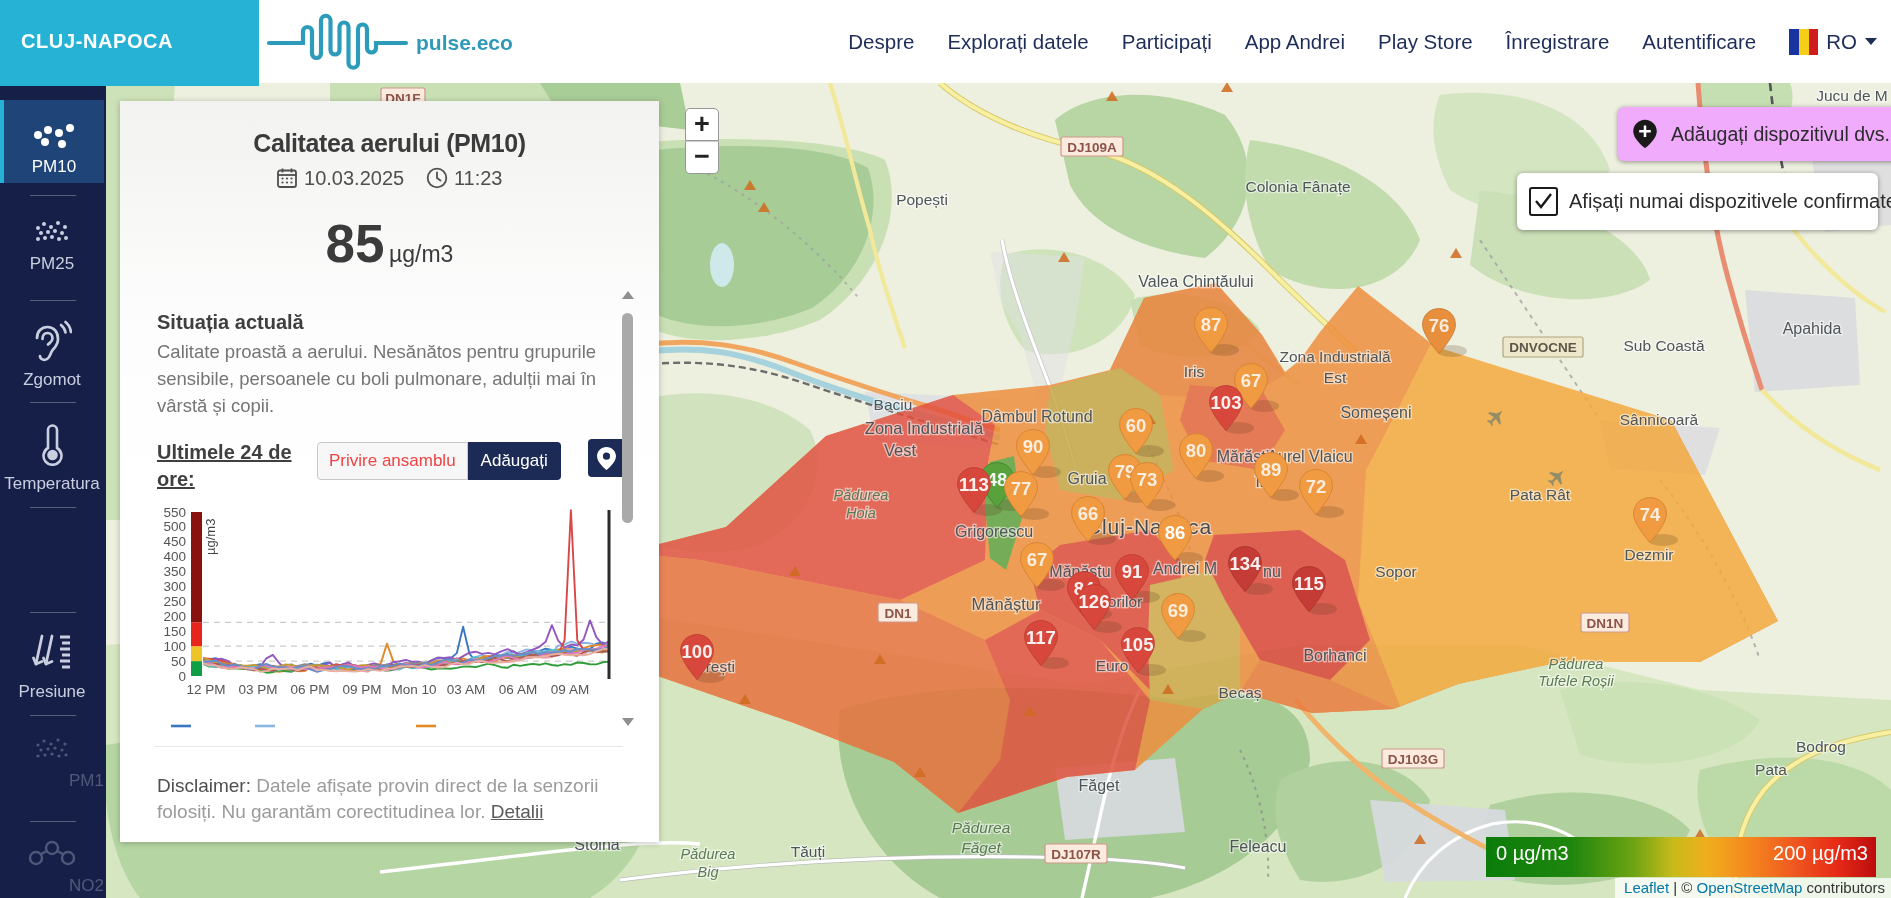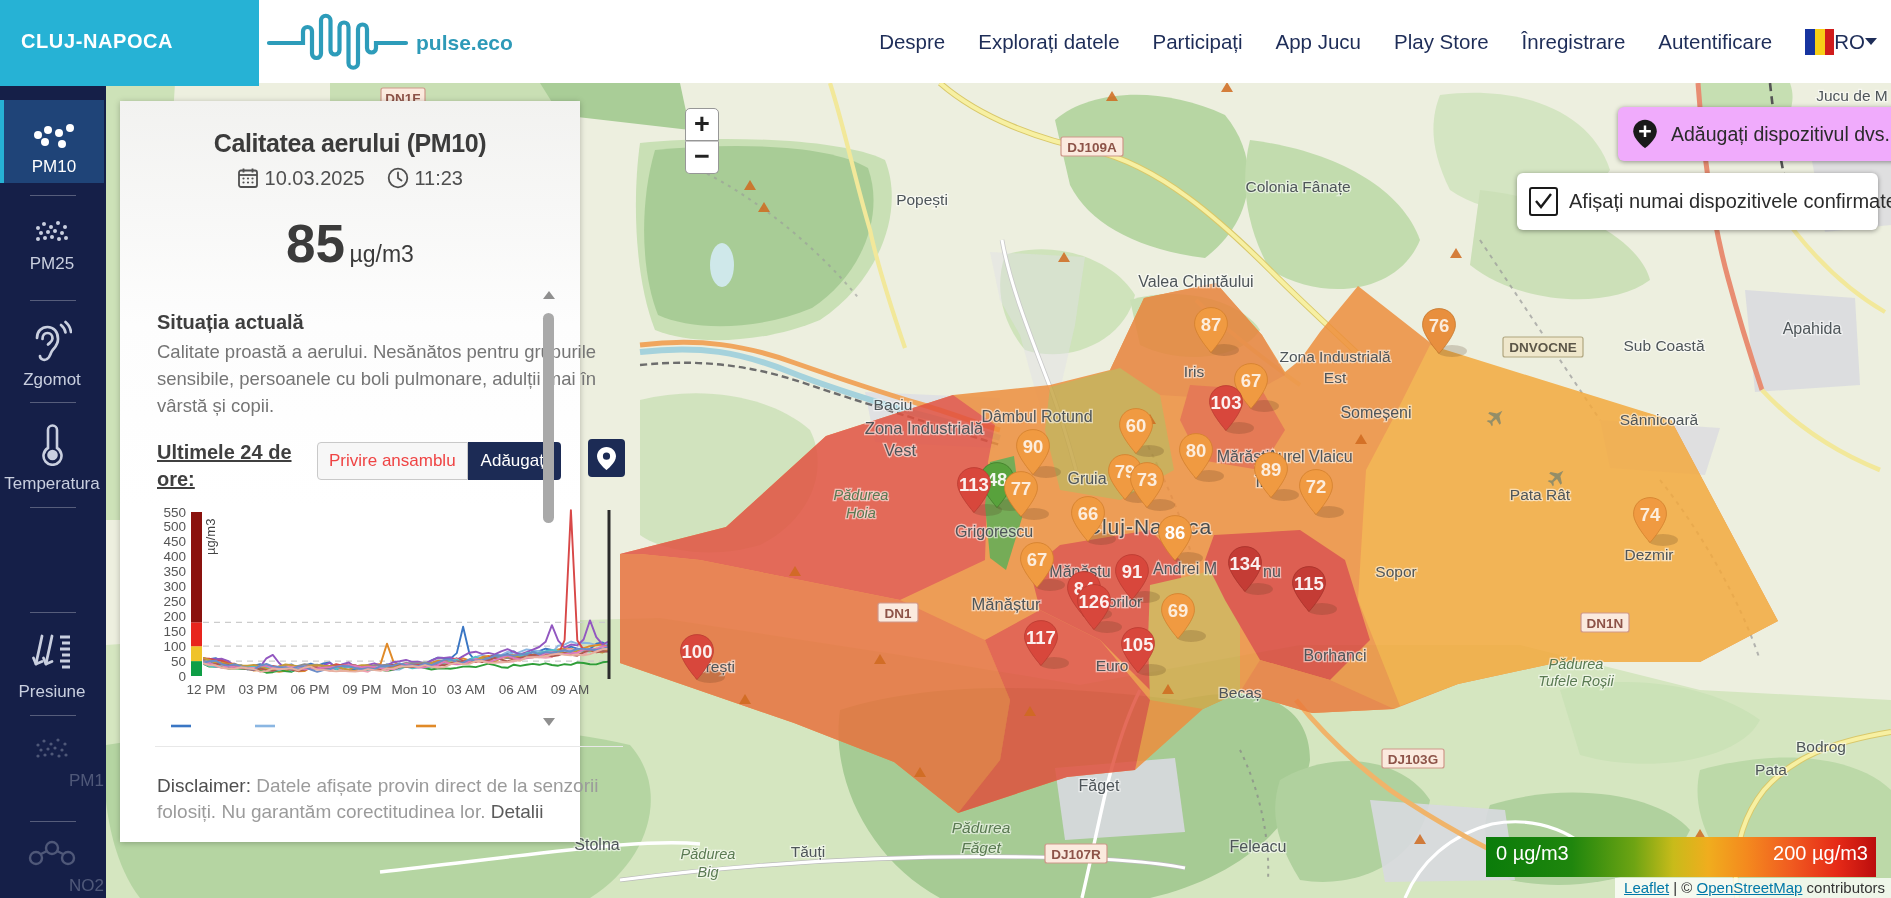--- a/index.html
+++ b/index.html
@@ -5,66 +5,66 @@
   * { margin:0; padding:0; box-sizing:border-box; }
   html,body { width:1891px; height:898px; overflow:hidden; font-family:"Liberation Sans", sans-serif; background:#eef0e2; }
   #stage { position:relative; width:1891px; height:898px; }
   
   #header { position:absolute; left:0; top:0; width:1891px; height:83px; background:#ffffff; z-index:900; }
   #citybox { position:absolute; left:0; top:0; width:259px; height:86px; background:#26b2d5; color:#fff; font-size:20px; font-weight:bold; letter-spacing:0.6px; line-height:83px; padding-left:21px; }
   #logo { position:absolute; left:259px; top:0; height:83px; }
   #nav { position:absolute; right:0; top:0; height:83px; display:flex; align-items:center; gap:33px; padding-right:14px; color:#1e2d58; font-size:20.5px; }
   .flag { display:inline-block; width:29px; height:26px; margin-left:0px; }
   .flag span { display:inline-block; width:9.66px; height:26px; float:left; }
-  #ro { display:flex; align-items:center; }
+  #ro { display:flex; align-items:center; gap:8px; }
   .caret { width:0; height:0; border-left:6px solid transparent; border-right:6px solid transparent; border-top:7px solid #1e2d58; display:inline-block; }
   
   #sidebar { position:absolute; left:0; top:83px; width:106px; height:815px; background:#151f48; z-index:800; color:#c9cfdf; }
   .sb-item { position:absolute; left:0; width:104px; text-align:center; font-size:17px; }
   .sb-item .icn { display:block; margin:0 auto 8px; }
   .sb-active { background:#1f4478; border-left:4px solid #26b2d5; }
   .sb-div { position:absolute; left:30px; width:46px; border-top:1px solid rgba(255,255,255,0.28); }
   .dim { opacity:0.32;text-align:right; }
   
-  #card { position:absolute; left:120px; top:101px; width:460px; height:741px; background:linear-gradient(180deg,#f2f2f0 0%,#fdfdfd 30%,#ffffff 55%); z-index:600; box-shadow:0 1px 6px rgba(0,0,0,0.25); }
+  #card { position:absolute; left:120px; top:101px; width:539px; height:741px; background:linear-gradient(180deg,#f2f2f0 0%,#fdfdfd 30%,#ffffff 55%); z-index:600; box-shadow:0 1px 6px rgba(0,0,0,0.25); }
   #card h1 { font-size:25px; font-weight:700; color:#3b3b3b; text-align:center; margin-top:28px; letter-spacing:-0.4px;}
   #dateline { text-align:center; margin-top:9px; color:#4f4f4f; font-size:20px; }
   #bigval { position:absolute; left:0; top:112px; width:100%; text-align:center; color:#3b3b3b; }
   #bigval b { font-size:53px; font-weight:700; }
   #bigval span { font-size:23px; }
   .cpad { margin-left:37px; margin-right:50px; }
   #sit { position:absolute; left:37px; top:210px; font-size:20px; font-weight:700; color:#3f3f3f; }
   #sittext { position:absolute; left:37px; top:237px; width:468px; font-size:18.5px; color:#757575; line-height:27px; }
   #last24 { position:absolute; left:37px; top:338px; width:480px; display:flex; }
   #last24 .lbl { font-size:20px; font-weight:700; color:#3f3f3f; width:160px; line-height:27px;text-decoration:underline; }
   .btngroup { display:flex; height:38px; margin-top:3px; }
   .btn1 { background:#f7f7f7; border:1px solid #c9c9c9; color:#ef4444; font-size:17px; padding:0 11px; line-height:36px; border-radius:4px 0 0 4px; white-space:nowrap; }
   .btn2 { background:#1c2b55; color:#fff; font-size:17px; padding:0 13px; line-height:38px; border-radius:0 4px 4px 0; white-space:nowrap; }
   .btnpin { background:#1c2b55; width:37px; height:38px; border-radius:4px; margin-left:27px; position:relative; }
   #disc { position:absolute; left:37px; top:672px; width:450px; font-size:19px; color:#9b9b9b; line-height:26px; }
   #disc b { color:#4f4f4f; font-weight:400; }
-  #disc .det { color:#5b5b5b; }
+  #disc .det { color:#5b5b5b;text-decoration:underline; }
   #carddiv { position:absolute; left:35px; top:645px; width:468px; border-top:1px solid #e8e8e8; }
   
   #sbar { position:absolute; right:26px; top:195px; width:11px; height:420px; }
   #sbar .thumb { position:absolute; left:0; top:17px; width:11px; height:210px; background:#a9a9a9; border-radius:6px; }
   .arr-u { position:absolute; left:0px; top:-5px; width:0; height:0; border-left:6px solid transparent; border-right:6px solid transparent; border-bottom:8px solid #8f8f8f; }
   .arr-d { position:absolute; left:0px; bottom:-10px; width:0; height:0; border-left:6px solid transparent; border-right:6px solid transparent; border-top:8px solid #8f8f8f; }
   
   .zoombtn { position:absolute; width:34px; background:#fff; border:1.5px solid #979797; color:#222; text-align:center; font-size:27px; font-weight:bold; z-index:500; }
   #adddev { position:absolute; left:1618px; top:107px; width:320px; white-space:nowrap; font-size:19.5px; height:54px; background:#f0abfc; border-radius:6px; box-shadow:0 1px 5px rgba(0,0,0,0.4); z-index:500; color:#2b2b2b; display:flex; align-items:center; }
   #confirm { position:absolute; left:1517px; top:173px; width:361px; white-space:nowrap; font-size:18px; height:57px; background:#fff; border-radius:6px; box-shadow:0 1px 5px rgba(0,0,0,0.4); z-index:500; font-size:20px; color:#2b2b2b; display:flex; align-items:center; }
   #cbox { flex:0 0 29px; width:29px; height:29px; border:2px solid #1a1a1a; border-radius:3px; margin:0 11px 0 12px; position:relative; }
   #legend { position:absolute; left:1486px; top:837px; width:390px; height:40px; z-index:500;
      background:linear-gradient(90deg,#0a7c0a 0%,#1f860d 22%,#6ea413 38%,#c8bb1a 48%,#f0ad1e 57%,#f4891e 67%,#f05c20 78%,#e62a17 90%,#bb0d0d 100%);
      color:#fff; font-size:20px; }
   #legend .l { position:absolute; left:10px; top:5px; }
   #legend .r { position:absolute; right:8px; top:5px; }
   #attrib { position:absolute; right:0px; bottom:0px; background:rgba(255,255,255,0.75); color:#333; font-size:15px; padding:1px 6px 2px 9px; z-index:500; }
-  #attrib a { color:#0078A8; text-decoration:underline; }
+  #attrib a { color:#0078A8; }
 </style>
 </head>
 <body>
 <div id="stage">
 
   <svg id="map" viewBox="0 83 1891 815" width="1891" height="815" style="position:absolute;left:0;top:83px;z-index:1;">
     <rect x="0" y="83" width="1891" height="815" fill="#edefdf"></rect>
     <path d="M106,645 L400,625 L660,618 L900,655 L1080,685 L1300,645 L1520,645 L1700,690 L1891,700 L1891,898 L106,898 Z" fill="#d5e6c0"></path>
     <path d="M106,83 L175,83 L165,250 L170,430 L120,520 L106,520 Z" fill="#cde2b8"></path>
     <path d="M330,83 L660,83 L660,110 L330,105 Z" fill="#c9dfb4"></path>
@@ -375,21 +375,21 @@
   <div id="header">
     <div id="citybox">CLUJ-NAPOCA</div>
     <svg id="logo" width="280" height="83" viewBox="259 0 280 83">
       <path d="M269 43 H303 V31.5 a4.5 4.5 0 0 1 9 0 V53.5 a4.5 4.5 0 0 0 9 0 V20.5 a4.75 4.75 0 0 1 9.5 0 V50 a4.5 4.5 0 0 0 9 0 V27 a4.5 4.5 0 0 1 9 0 V63 a4.75 4.75 0 0 0 9.5 0 V29 a4.5 4.5 0 0 1 9 0 V48 a4.5 4.5 0 0 0 9 0 V43 H406" fill="none" stroke="#2d9cba" stroke-width="4.2" stroke-linecap="round"></path>
       <text x="416" y="50" font-size="21" font-weight="bold" fill="#2e9ab8">pulse.eco</text>
     </svg>
     <div id="nav">
       <span>Despre</span>
         <span>Explorați datele</span>
         <span>Participați</span>
-        <span>App Jucu</span>
+        <span>App Andrei</span>
         <span>Play Store</span>
         <span>Înregistrare</span>
         <span>Autentificare</span>
       <span id="ro"><span class="flag">
             <span style="background:#1734a0"></span>
             <span style="background:#f7ce17"></span>
             <span style="background:#d01c1c"></span>
           </span>RO <span class="caret"></span></span>
     </div>
   </div>

